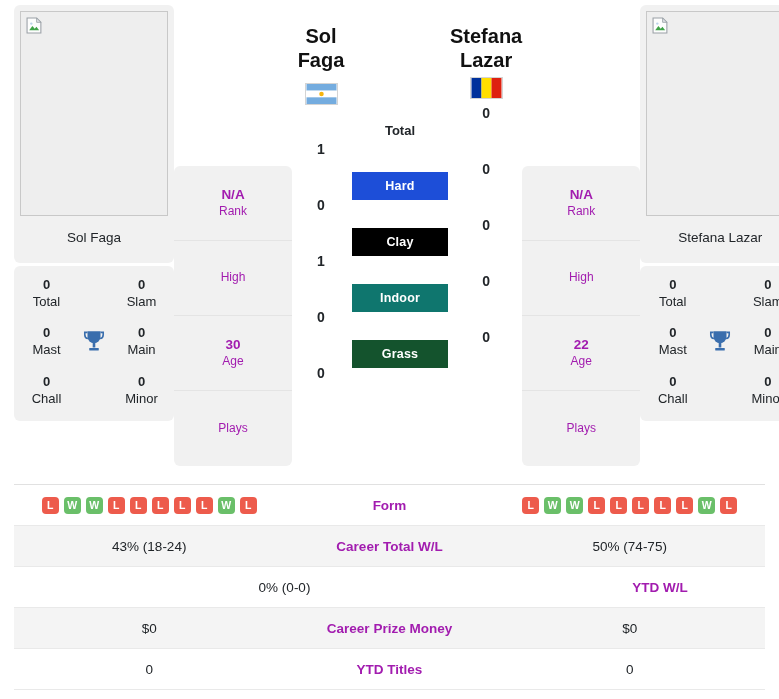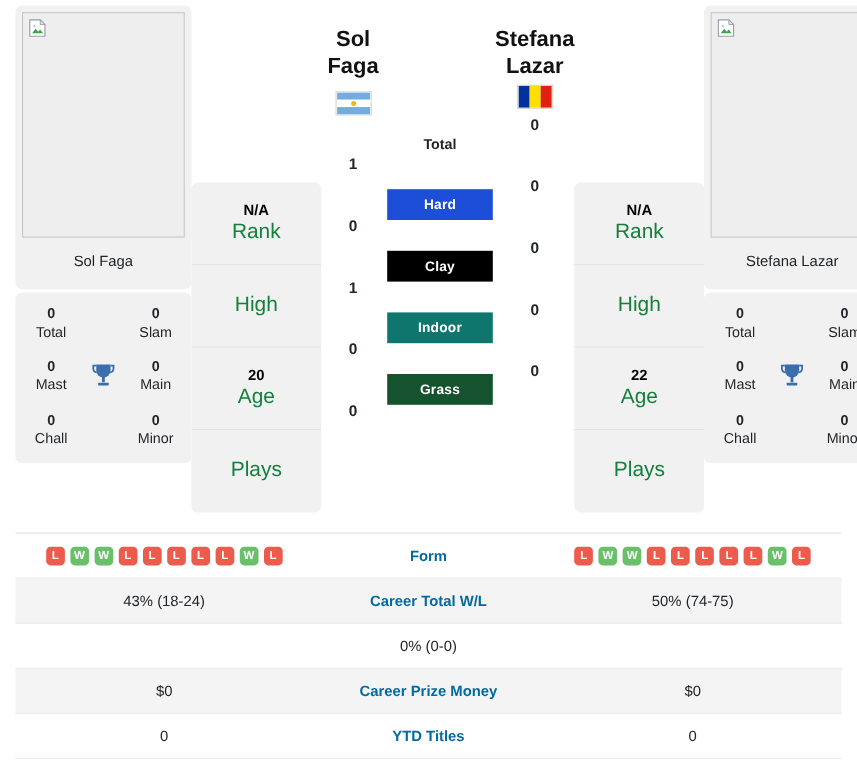--- a/index.html
+++ b/index.html
@@ -85,22 +85,22 @@
   .rank-row {
     height: 75px;
     display: flex;
     flex-direction: column;
     align-items: center;
     justify-content: center;
     border-bottom: 1px solid #e4e4e4;
     line-height: 1.3;
   }
   .rank-row:last-child { border-bottom: none; }
-  .rank-row .num { font-size: 13.5px; font-weight: bold; color: #000000; }
-  .rank-row .lbl { font-size: 19px; color: #15803d; }
+  .rank-row .num { font-size: 13.5px; font-weight: bold; color: #a21caf; }
+  .rank-row .lbl { font-size: 12px; color: #a21caf; }
 
   
   .h2h-col {
     flex: 1 1 auto;
     padding-top: 24px;
   }
   .h2h-title {
     text-align: center;
     font-size: 20px;
     font-weight: bold;
@@ -172,21 +172,21 @@
     flex: 1 1 0;
     text-align: center;
     font-size: 13.5px;
     color: #212529;
   }
   .cmp-mid {
     flex: 0 0 210px;
     text-align: center;
     font-size: 13.5px;
     font-weight: bold;
-    color: #0369a1;
+    color: #a21caf;
   }
   .form-strip {
     display: flex;
     justify-content: center;
     gap: 5px;
   }
   .form-badge {
     width: 17px; height: 17px;
     border-radius: 4px;
     color: #ffffff;
@@ -265,21 +265,21 @@
     <div class="rank-col">
       <div class="rank-row">
         <div class="num">N/A</div>
         <div class="lbl">Rank</div>
       </div>
       <div class="rank-row">
         <div class="num"></div>
         <div class="lbl">High</div>
       </div>
       <div class="rank-row">
-        <div class="num">20</div>
+        <div class="num">30</div>
         <div class="lbl">Age</div>
       </div>
       <div class="rank-row">
         <div class="num"></div>
         <div class="lbl">Plays</div>
       </div>
     </div>
 
     <div class="h2h-col">
       <div class="h2h-title">Sol Faga</div>
@@ -475,20 +475,21 @@
     </div>
 
     <div class="cmp-row alt">
       <div class="cmp-left">43% (18-24)</div>
       <div class="cmp-mid">Career Total W/L</div>
       <div class="cmp-right">50% (74-75)</div>
     </div>
 
     <div class="cmp-row">
       <div class="cmp-left">0% (0-0)</div>
+      <div class="cmp-mid">YTD W/L</div>
     </div>
 
     <div class="cmp-row alt">
       <div class="cmp-left">$0</div>
       <div class="cmp-mid">Career Prize Money</div>
       <div class="cmp-right">$0</div>
     </div>
 
     <div class="cmp-row">
       <div class="cmp-left">0</div>

